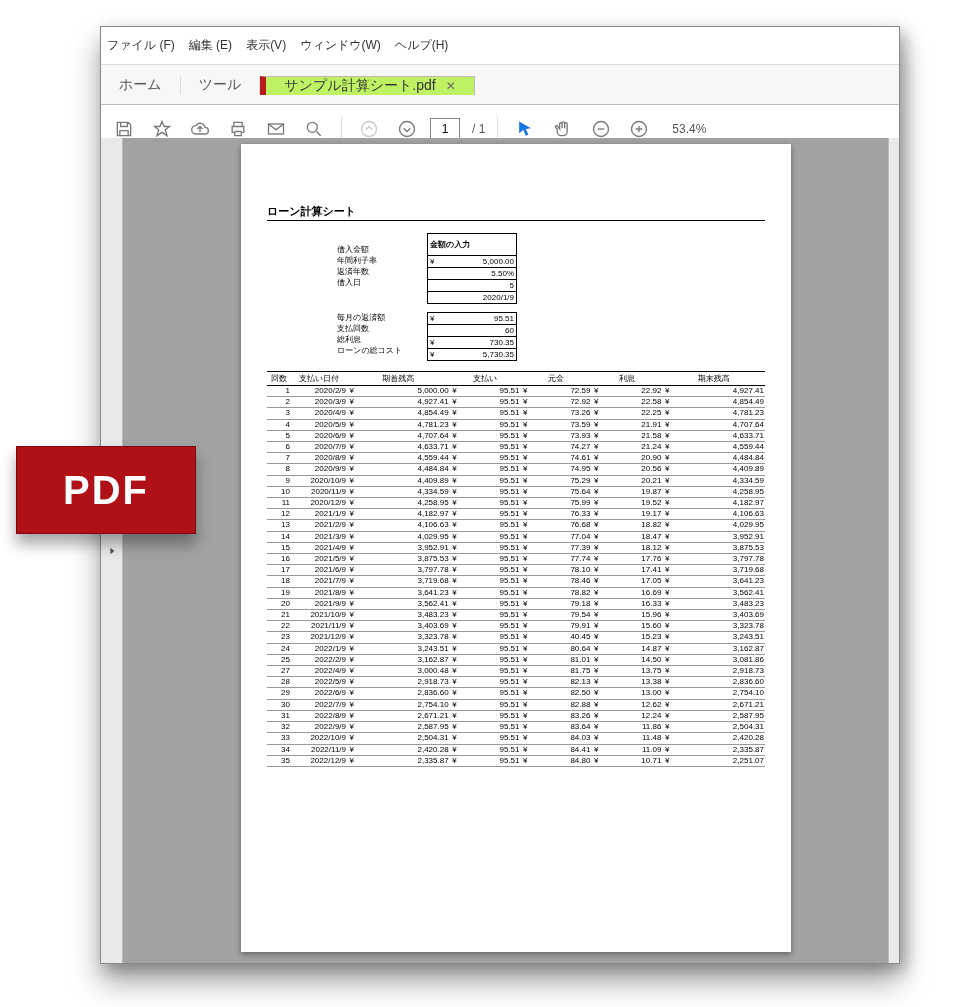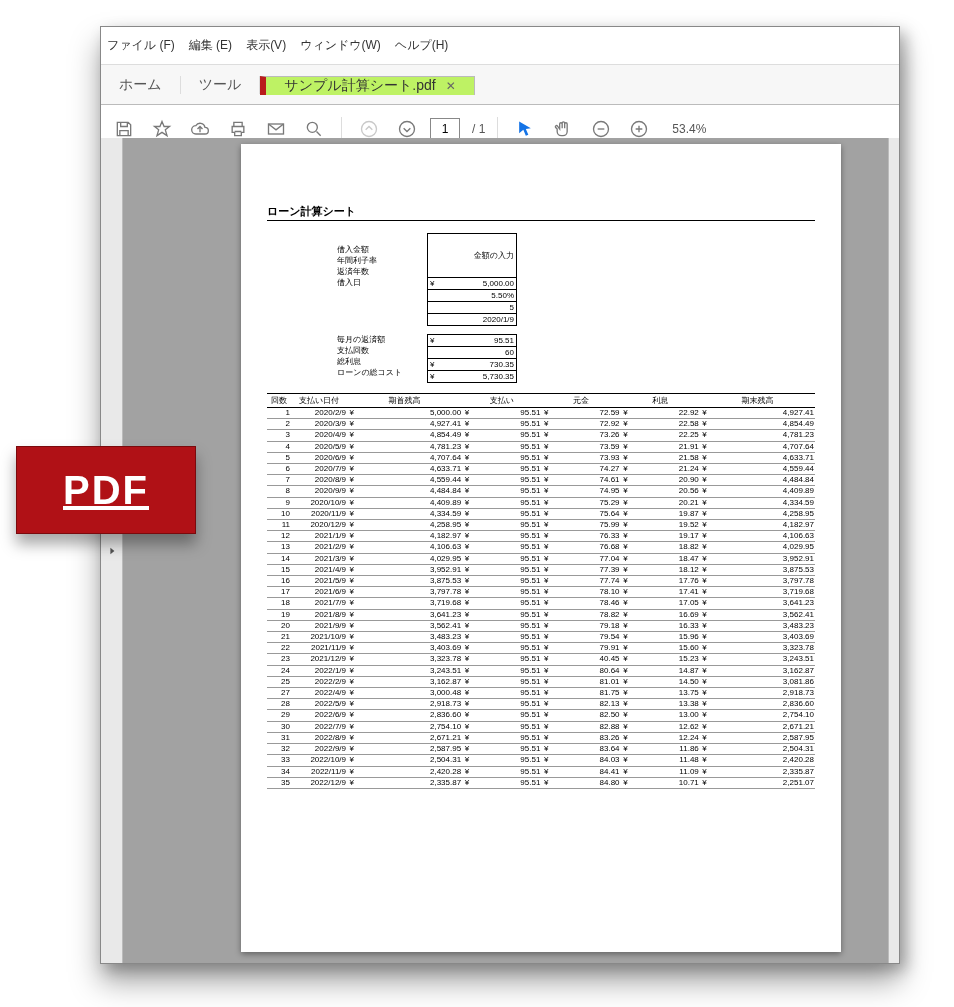--- a/index.html
+++ b/index.html
@@ -39,35 +39,35 @@
   
   .doc-area { position: absolute; left: 0; top: 111px; right: 0; bottom: 0; background: #a2a2a2; overflow: hidden; }
   .panel-strip-L { position: absolute; left: 0; top: 0; width: 22px; bottom: 0; background: #e9e9e9; border-right: 1px solid #bbb; display: flex; align-items: center; justify-content: center; }
   .panel-strip-R { position: absolute; right: 0; top: 0; width: 11px; bottom: 0; background: #e9e9e9; border-left: 1px solid #bbb; }
   .panel-strip-L svg { width: 8px; height: 8px; fill: #555; }
 
   .page {
     position: absolute;
     left: 140px;
     top: 6px;
-    width: 600px;
+    width: 550px;
     height: 808px;
     background: #fff;
     box-shadow: 0 2px 6px rgba(0,0,0,0.4);
     font-size: 8px;
     color: #000;
     padding: 60px 26px 20px 26px;
   }
 
   .doc-title { font-size: 11px; font-weight: bold; border-bottom: 1.5px solid #000; padding-bottom: 1px; margin-bottom: 12px; }
 
   .input-block { display: flex; margin-bottom: 8px; }
   .input-labels { margin-left: 70px; width: 90px; line-height: 11px; }
   .input-values { width: 90px; text-align: right; }
-  .input-values .hdr { border: 1px solid #000; border-bottom: none; text-align: right; font-weight: normal; padding: 16px 2px; }
+  .input-values .hdr { border: 1px solid #000; border-bottom: none; text-align: left; font-weight: bold; padding: 5px 2px; }
   .input-values .cell { border: 1px solid #000; border-bottom: none; display: flex; justify-content: space-between; padding: 0 2px; line-height: 11px; }
   .input-values .cell:last-child { border-bottom: 1px solid #000; }
 
   .summary-block { display: flex; margin-bottom: 10px; }
   .summary-block .input-values .cell:first-child { border-top: 1px solid #000; }
 
   table.sched { width: 100%; border-collapse: collapse; font-size: 8px; }
   table.sched th { border-top: 1.5px solid #000; border-bottom: 1px solid #000; padding: 1px 1px; font-weight: normal; text-align: center; }
   table.sched td { border-bottom: 0.5px solid #999; padding: 0 1px; line-height: 10.2px; white-space: nowrap; }
   table.sched td.n { text-align: right; }
@@ -86,21 +86,20 @@
     font-size: 40px;
     font-weight: bold;
     font-family: Arial, sans-serif;
     display: flex;
     align-items: center;
     justify-content: center;
     border: 1px solid #7a0a0d;
     box-shadow: 0 10px 14px rgba(0,0,0,0.35);
     letter-spacing: 2px;
     z-index: 5;
-    text-decoration: underline;
   }
 </style>
 </head>
 <body>
 
 <div class="window">
 
   <div class="menubar">
     <span>ファイル (F)</span>
     <span>編集 (E)</span>

